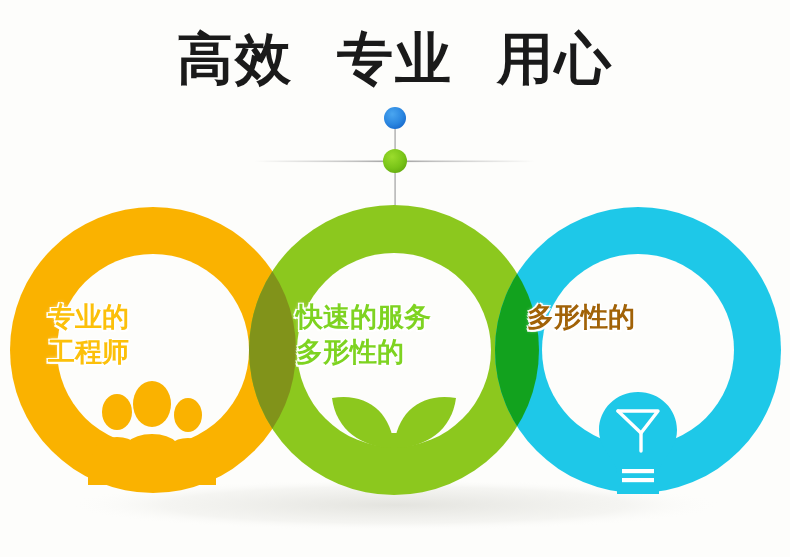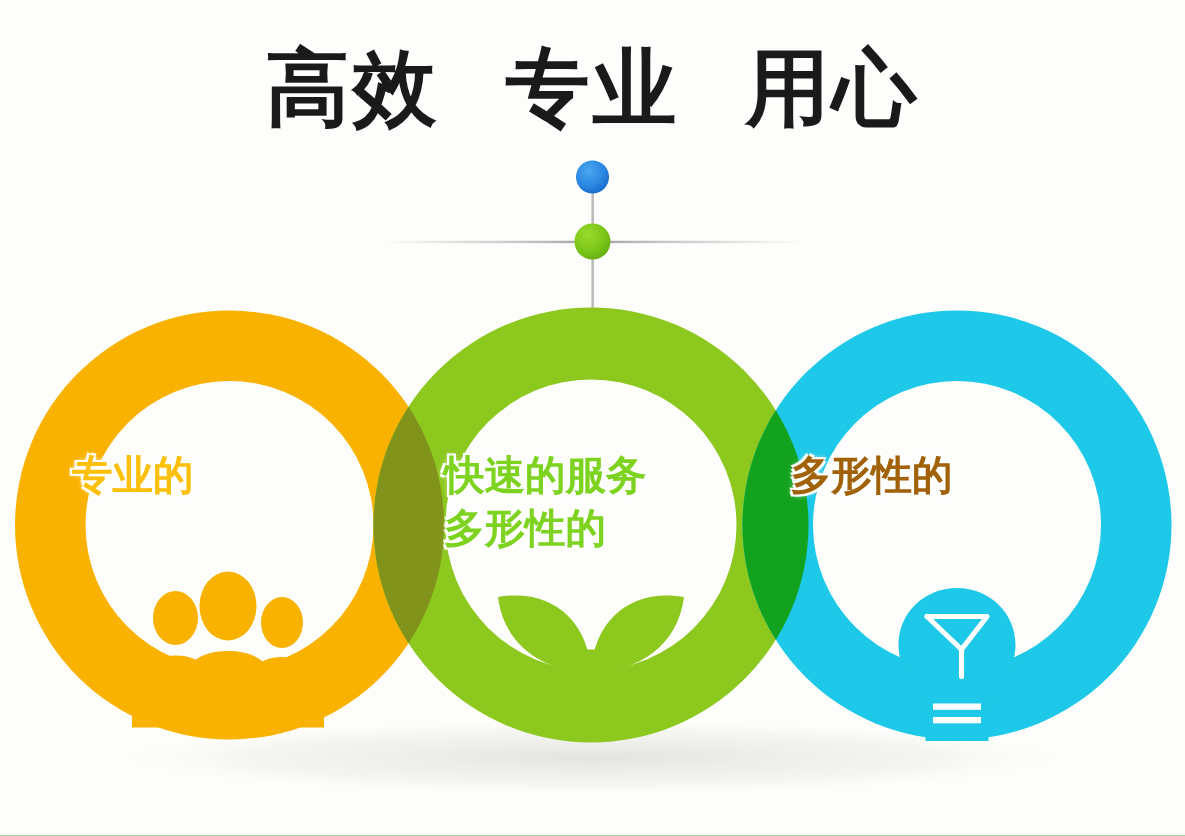--- a/index.html
+++ b/index.html
@@ -230,20 +230,21 @@
       <path d="M618 411 l40 0 l-17 22 l0 18" fill="none" stroke="#ffffff" stroke-width="3.4" stroke-linejoin="round" stroke-linecap="round"></path>
       <path d="M618 411 l23 22" fill="none" stroke="#ffffff" stroke-width="3.4" stroke-linecap="round"></path>
 
       <rect x="622" y="469" width="32" height="4.2" fill="#ffffff"></rect>
       <rect x="622" y="478" width="32" height="4.2" fill="#ffffff"></rect>
     </g>
   </svg>
 
   <div class="ring-label" id="label-1">
     <span class="ln">专业的</span>
+    <span class="ln">工程师</span>
   </div>
 
   <div class="ring-label" id="label-2">
     <span class="ln">快速的服务</span>
     <span class="ln">多形性的</span>
   </div>
 
   <div class="ring-label" id="label-3">
     <span class="ln">多形性的</span>
   </div>

